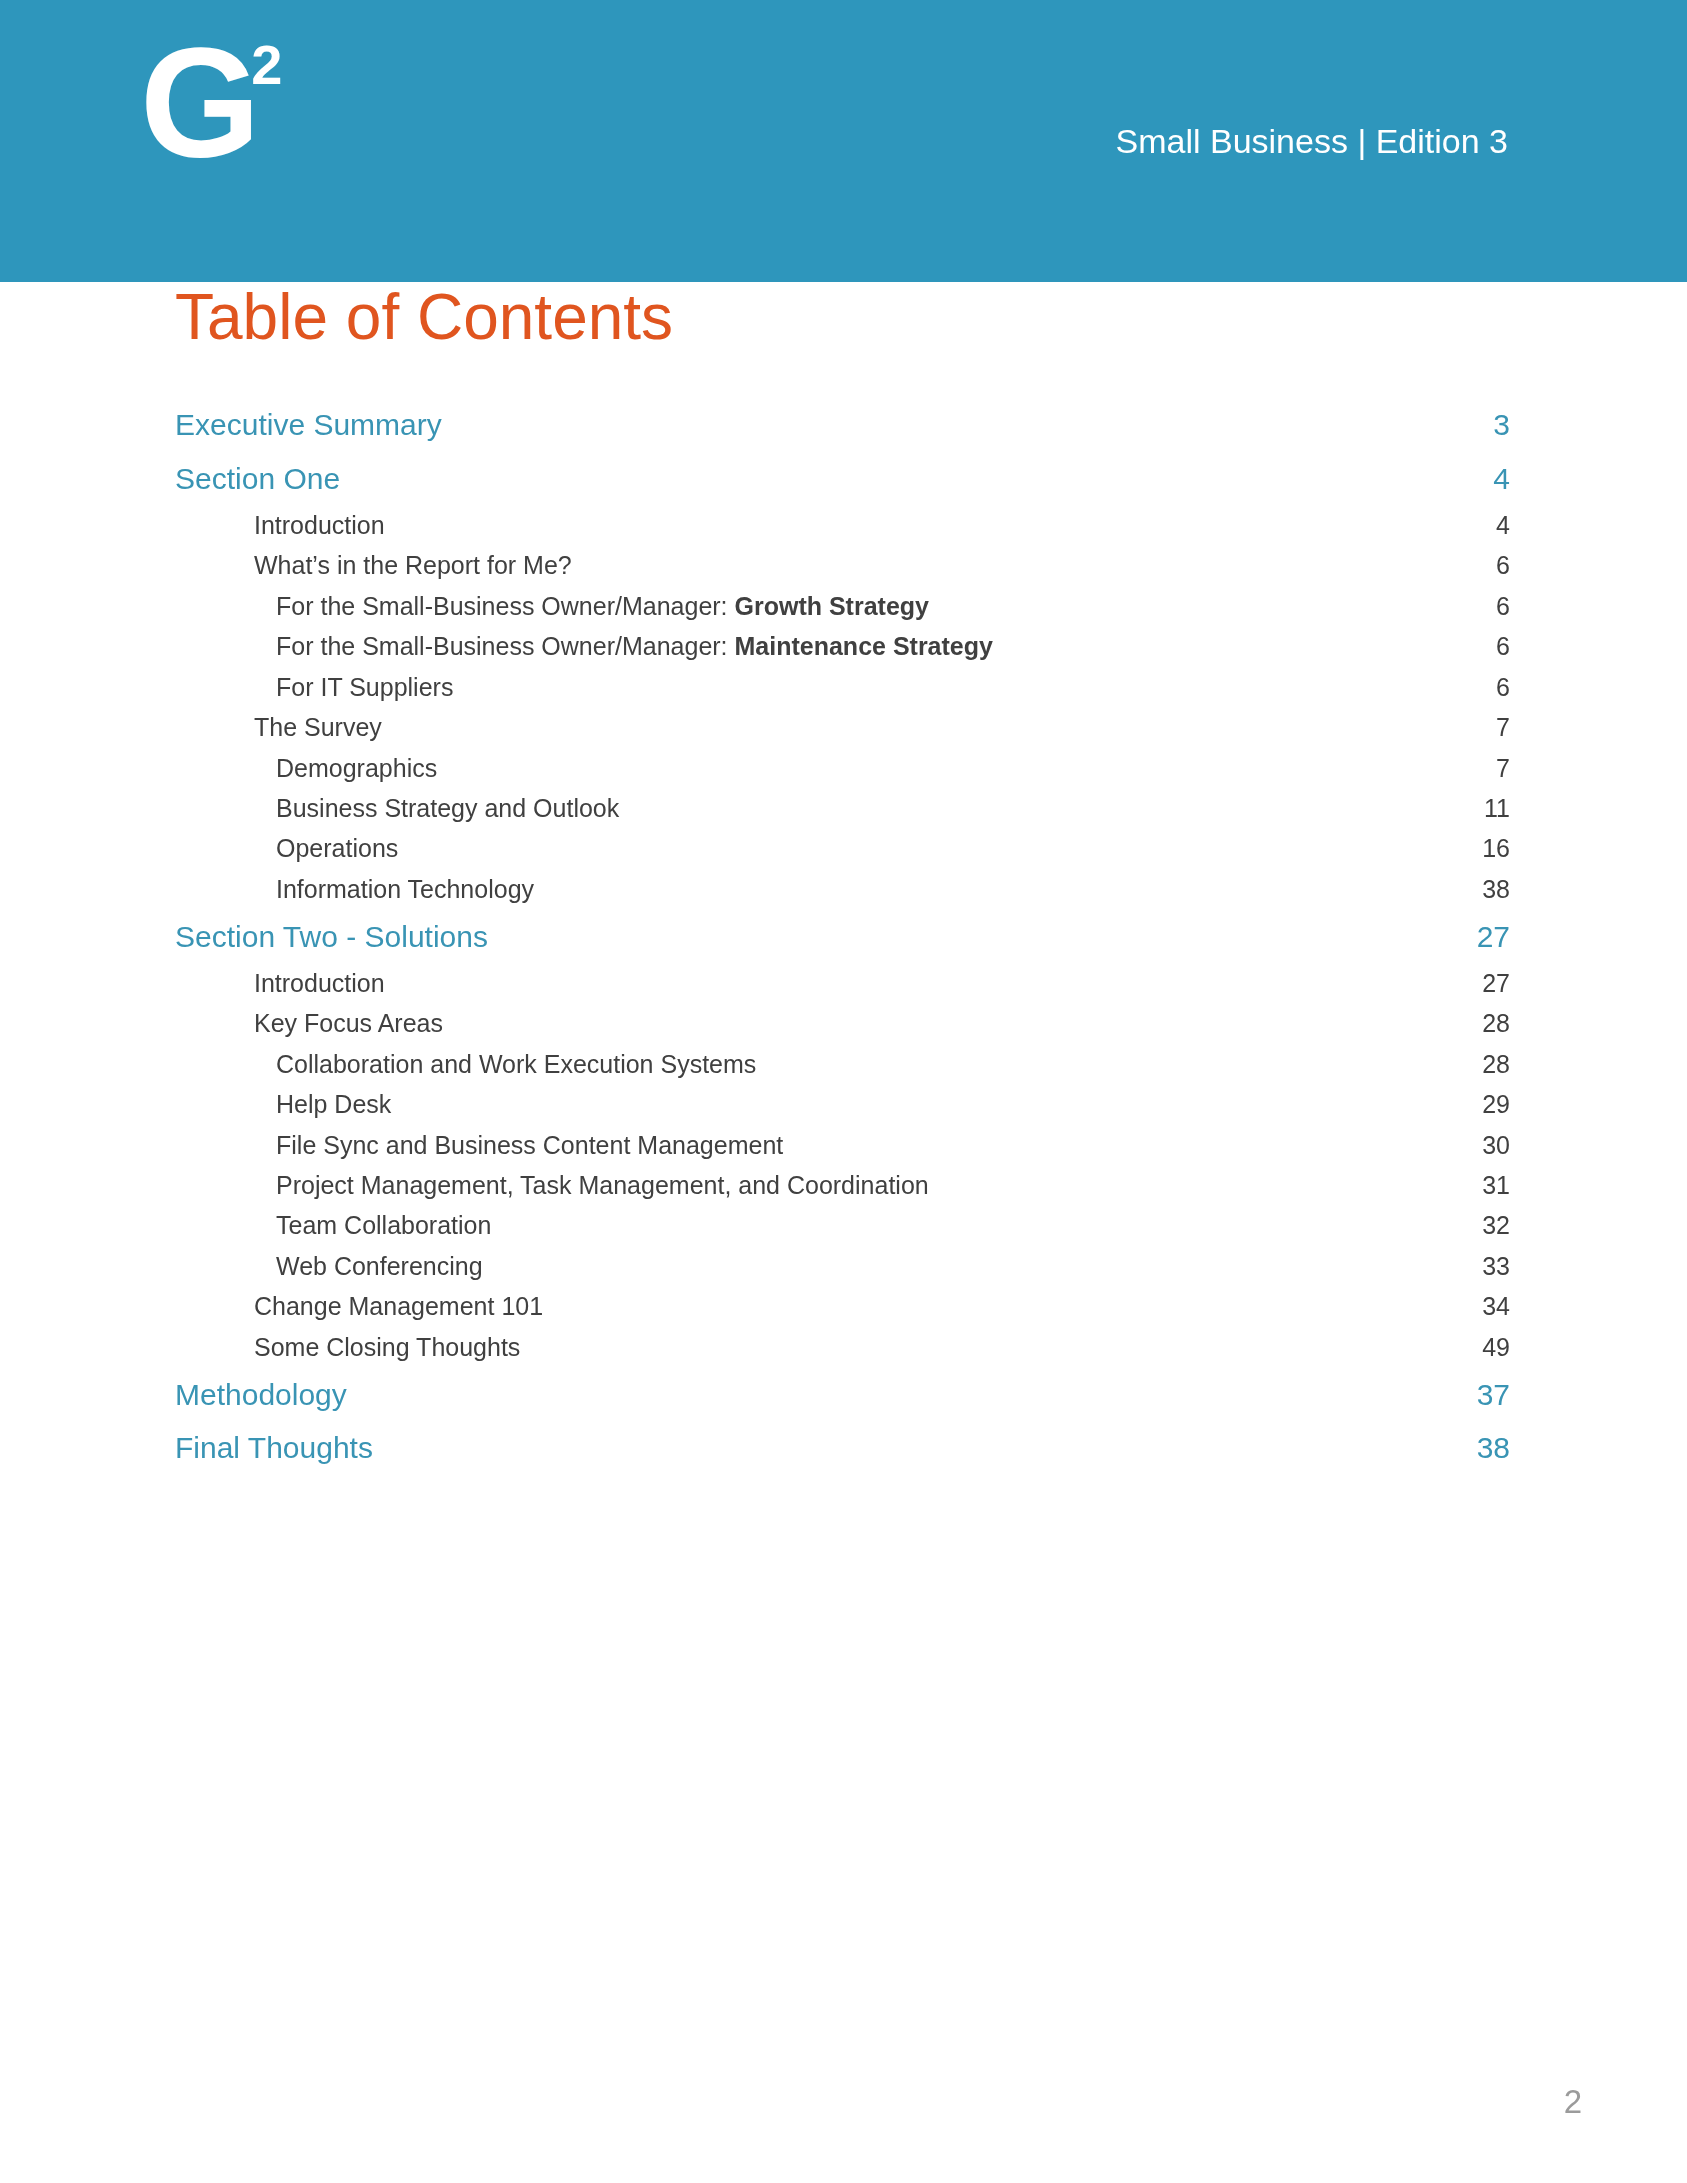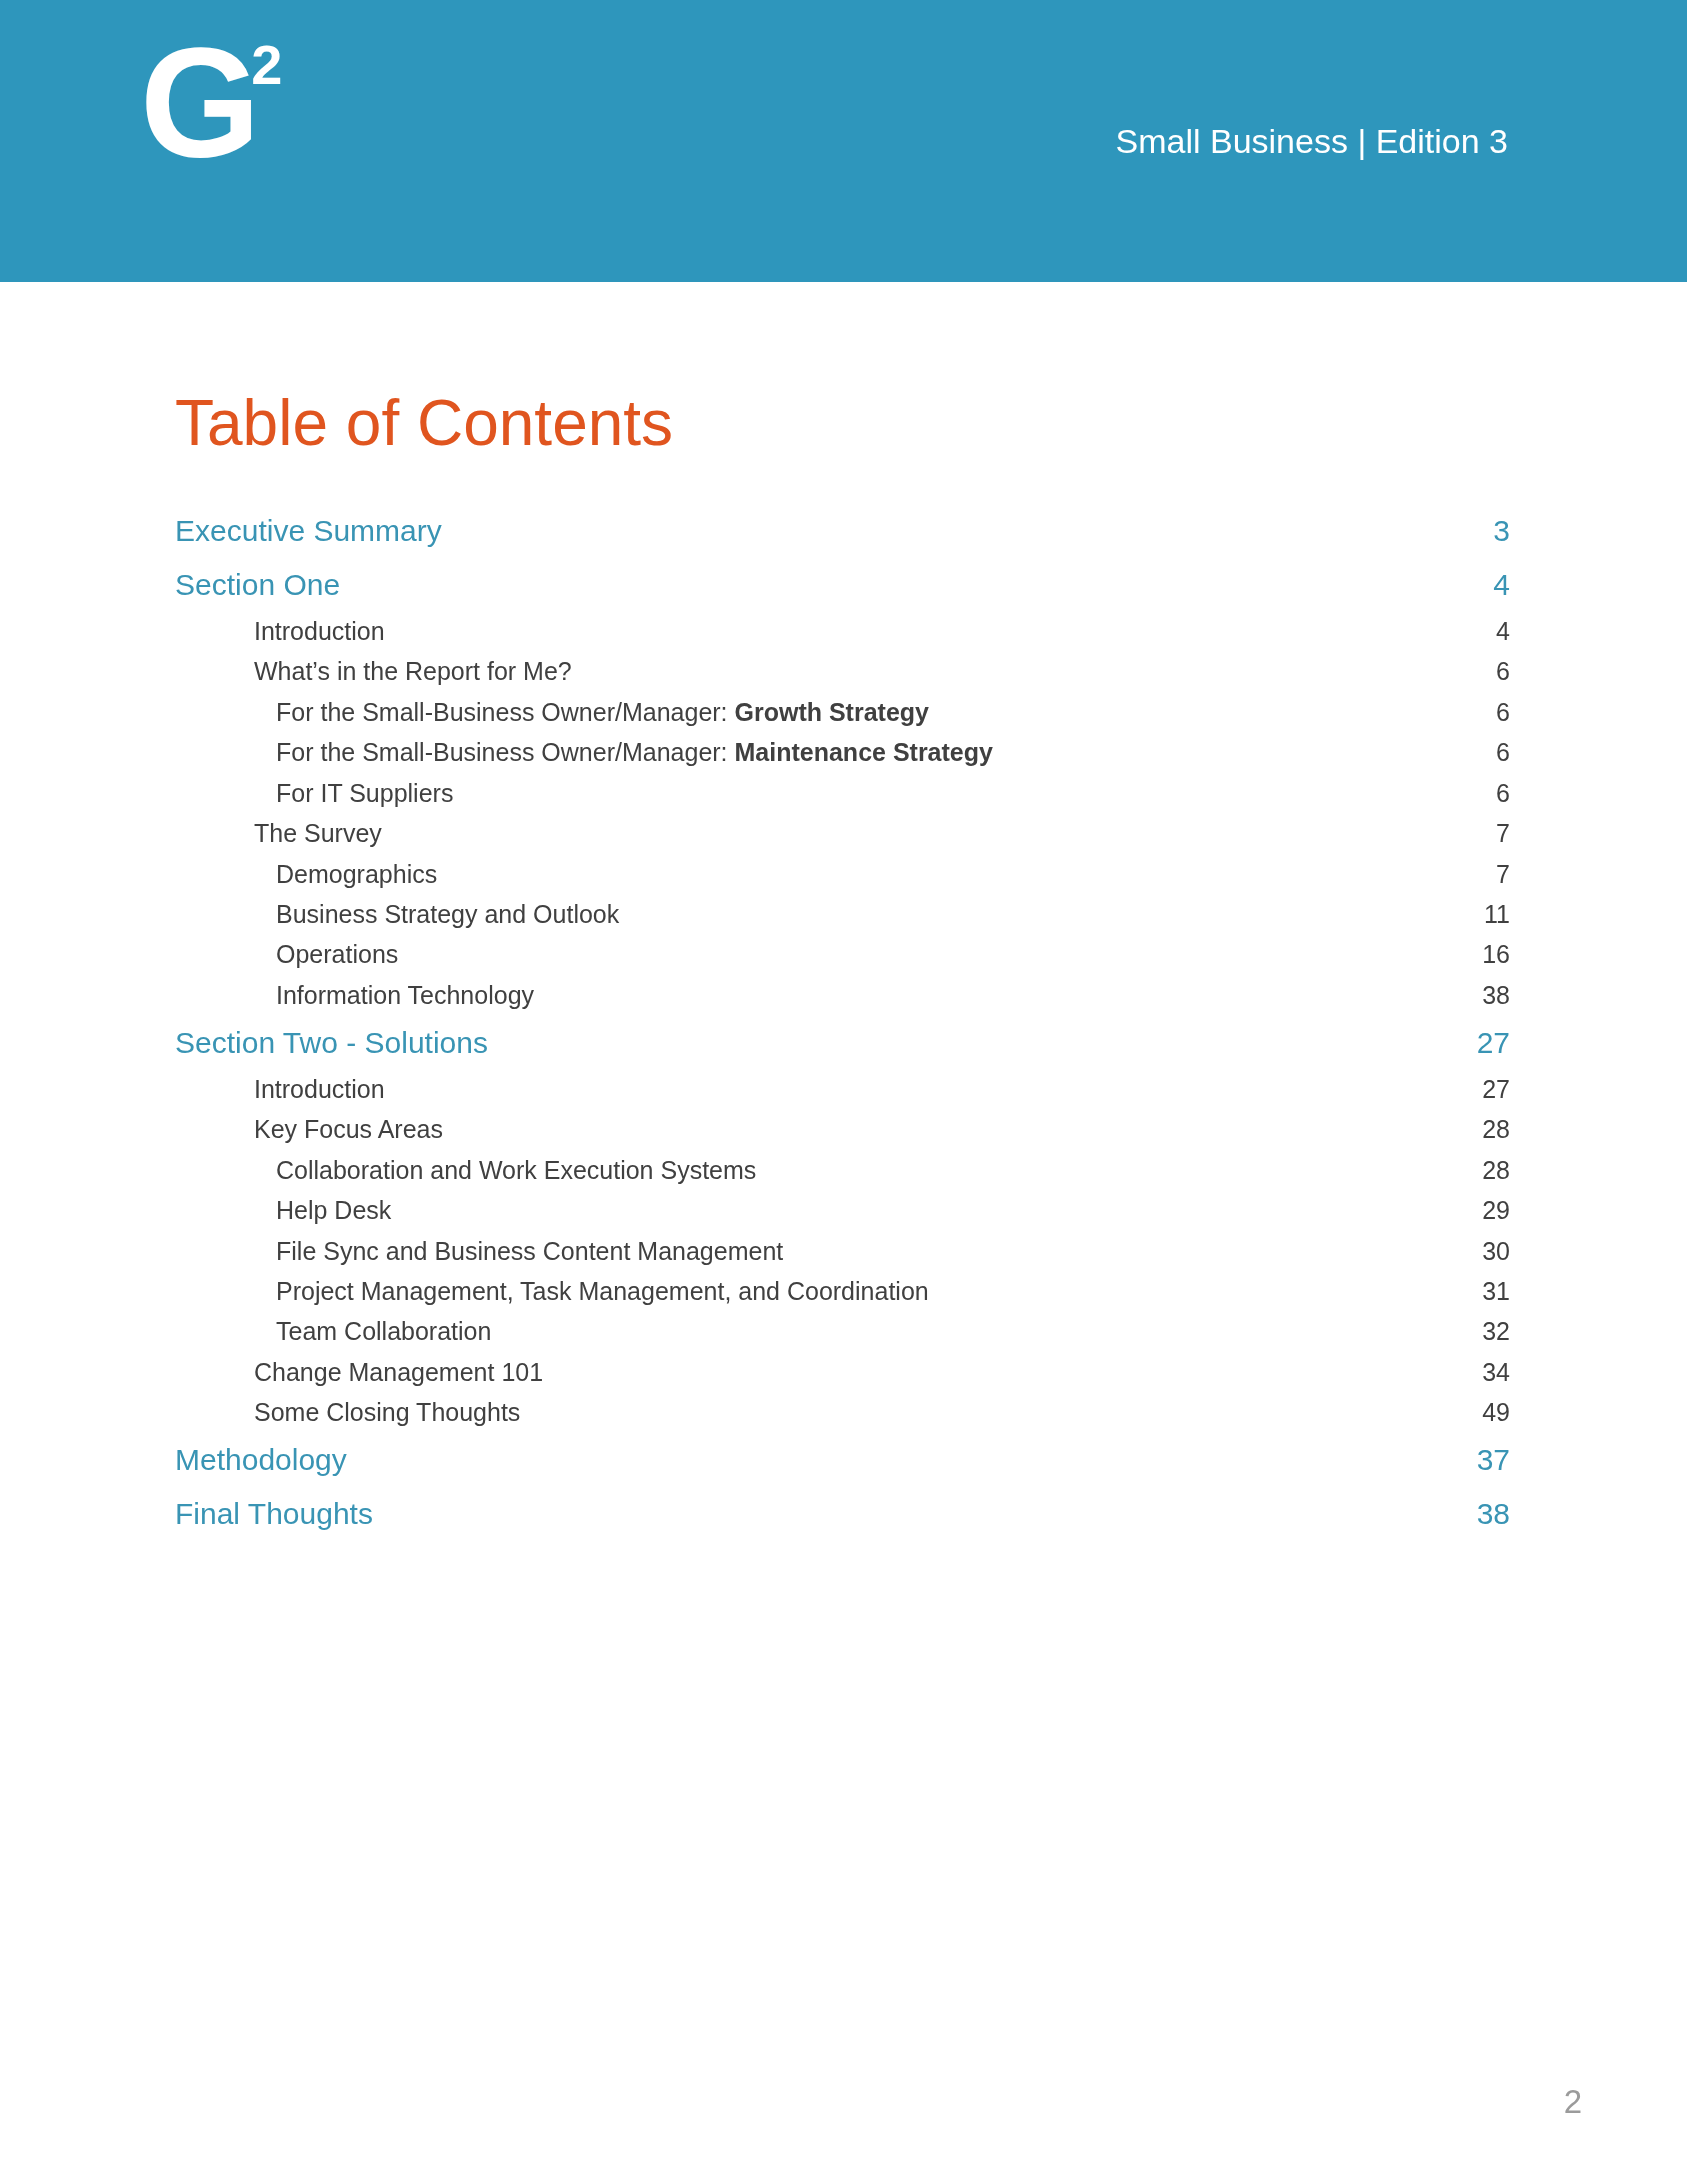--- a/index.html
+++ b/index.html
@@ -49,21 +49,20 @@
     color: #ffffff;
     font-size: 34px;
     white-space: nowrap;
   }
   .banner-title .bold { font-weight: normal; }
   .banner-title .light { font-weight: 300; }
 
   
   main { padding: 0 177px 0 175px; }
   h1 {
-    margin-top: 106px;
     font-size: 64px;
     font-weight: 300;
     color: #E0551F;
     line-height: 1.1;
     letter-spacing: 0;
   }
   .toc { margin-top: 46px; }
   .row {
     display: flex;
     justify-content: space-between;
@@ -181,20 +180,24 @@
         <span class="pagenum">30</span>
       </div>
       <div class="row l3">
         <span class="label"><span>Project Management, Task Management, and Coordination</span></span>
         <span class="pagenum">31</span>
       </div>
       <div class="row l3">
         <span class="label"><span>Team Collaboration</span></span>
         <span class="pagenum">32</span>
       </div>
+      <div class="row l3">
+        <span class="label"><span>Web Conferencing</span></span>
+        <span class="pagenum">33</span>
+      </div>
       <div class="row l2">
         <span class="label"><span>Change Management 101</span></span>
         <span class="pagenum">34</span>
       </div>
       <div class="row l2">
         <span class="label"><span>Some Closing Thoughts</span></span>
         <span class="pagenum">49</span>
       </div>
       <div class="row l1">
         <span class="label"><span>Methodology</span></span>

